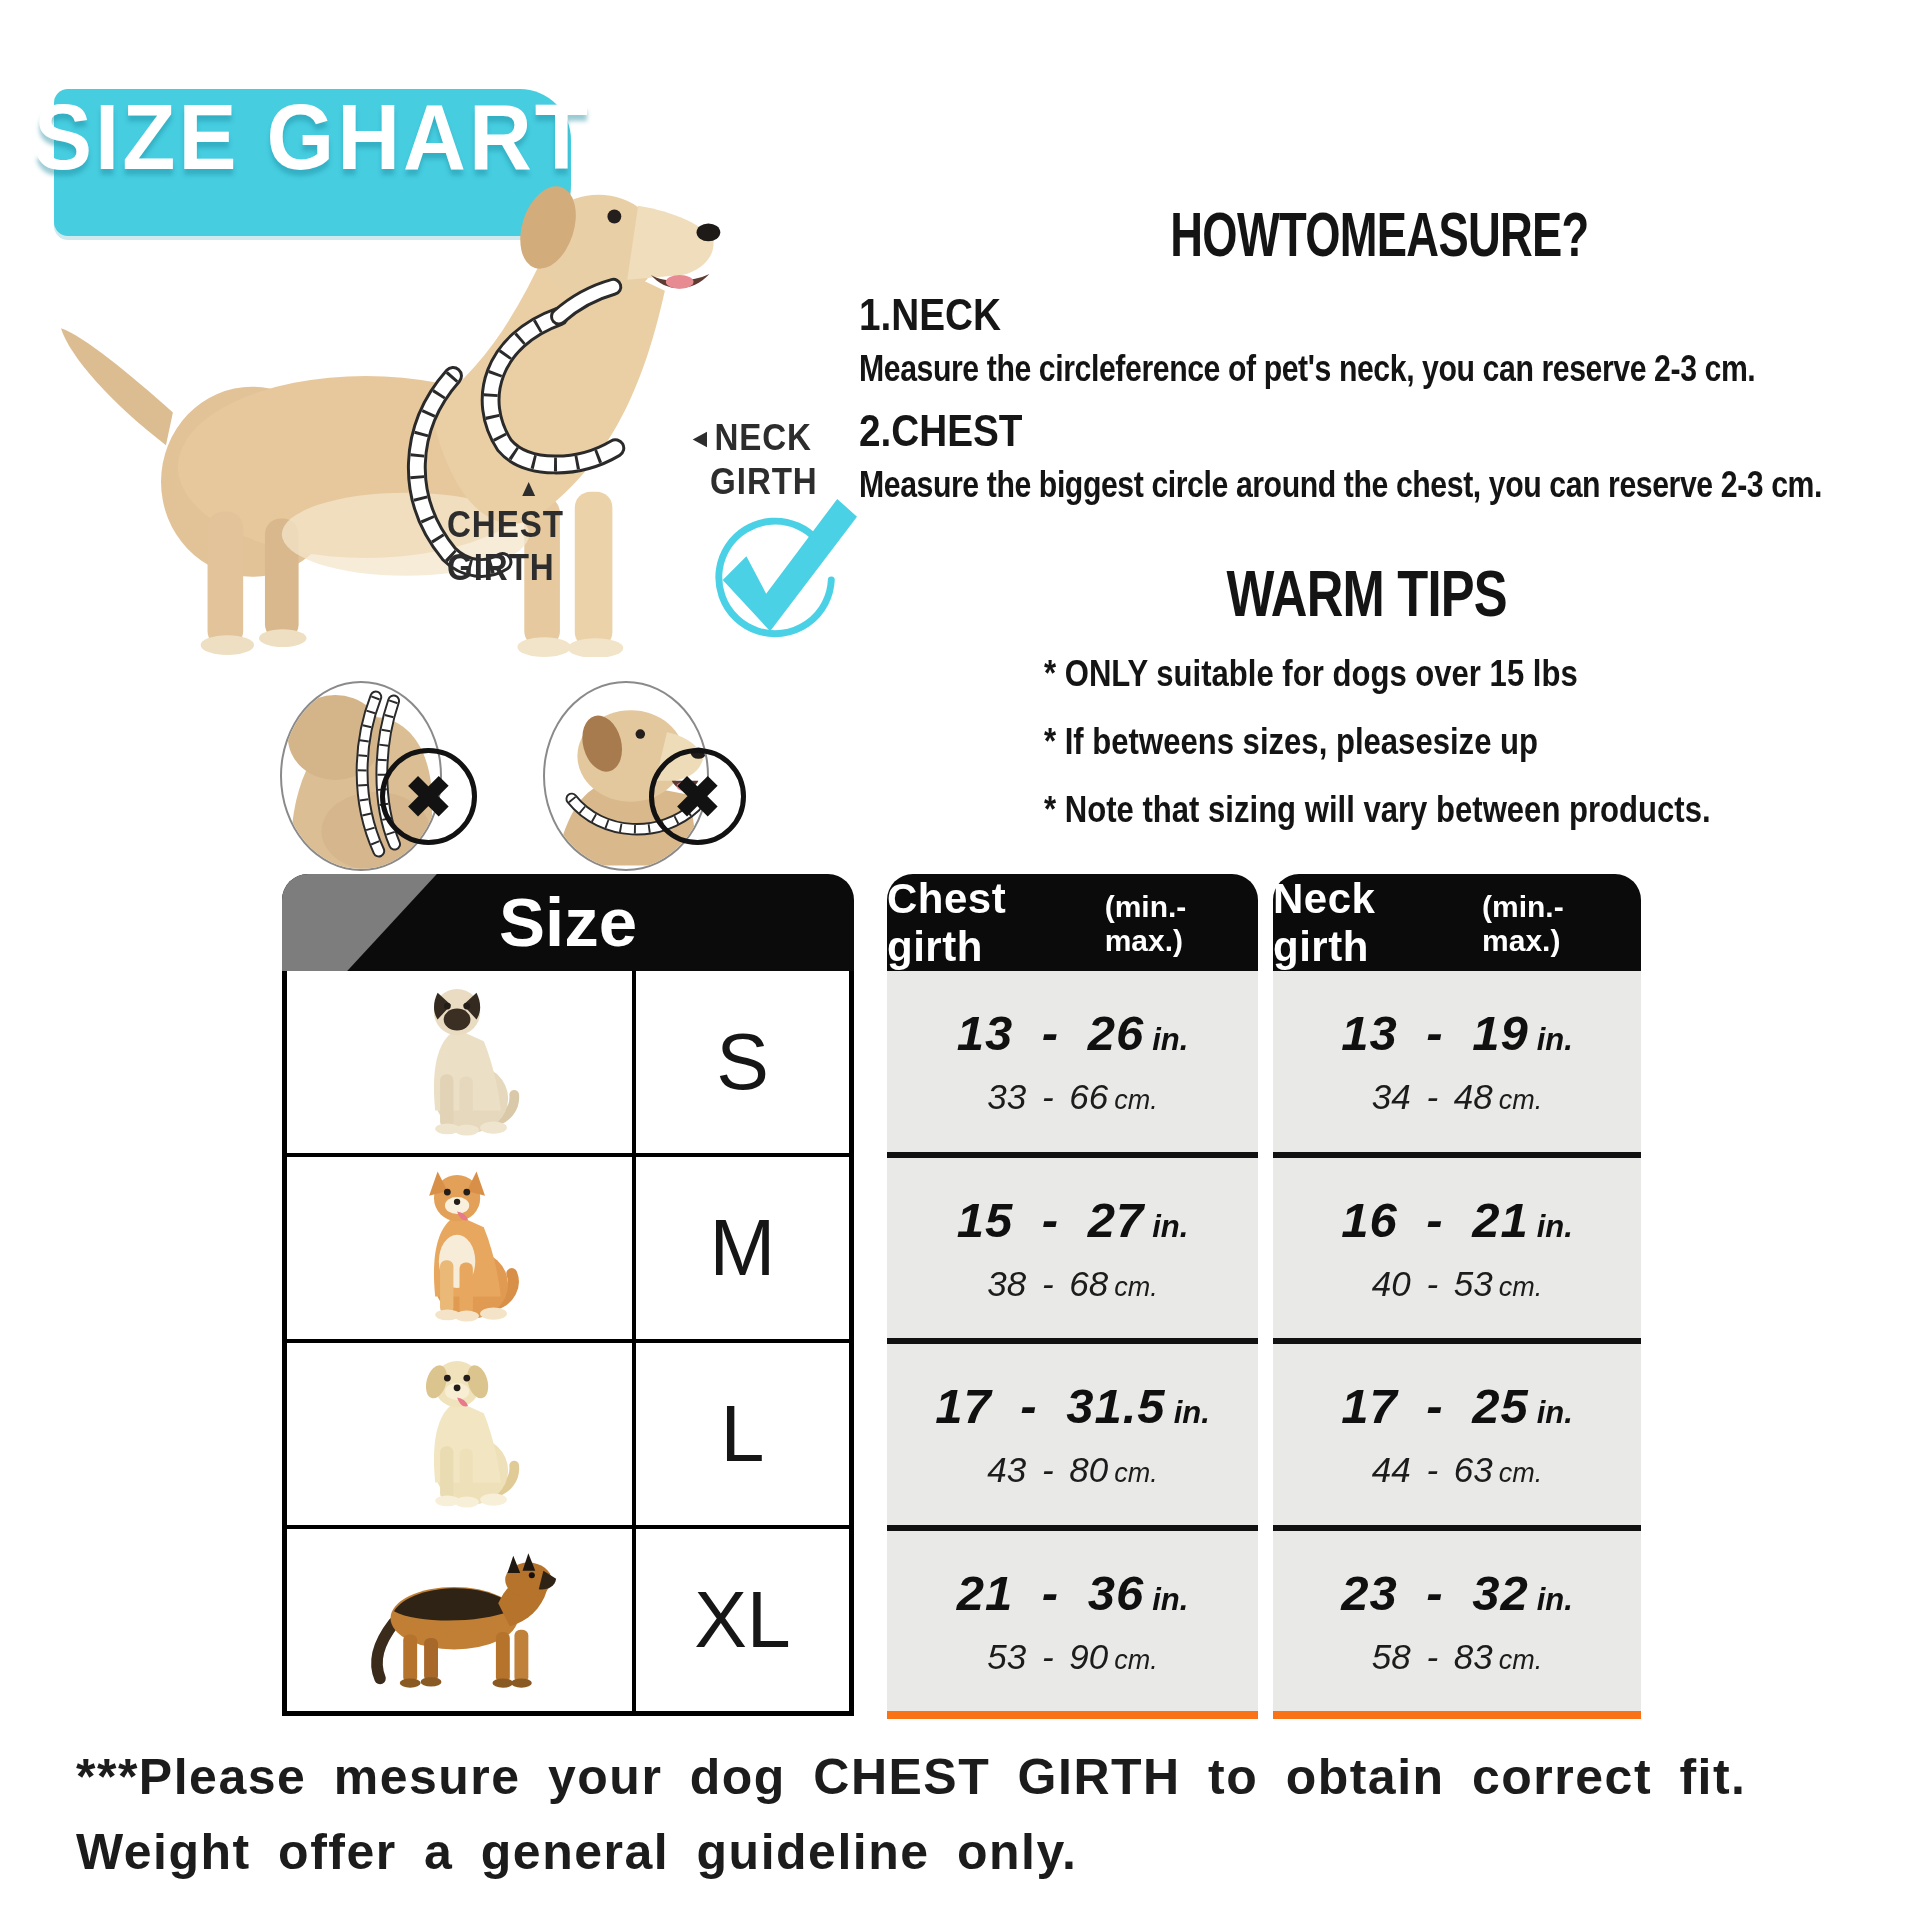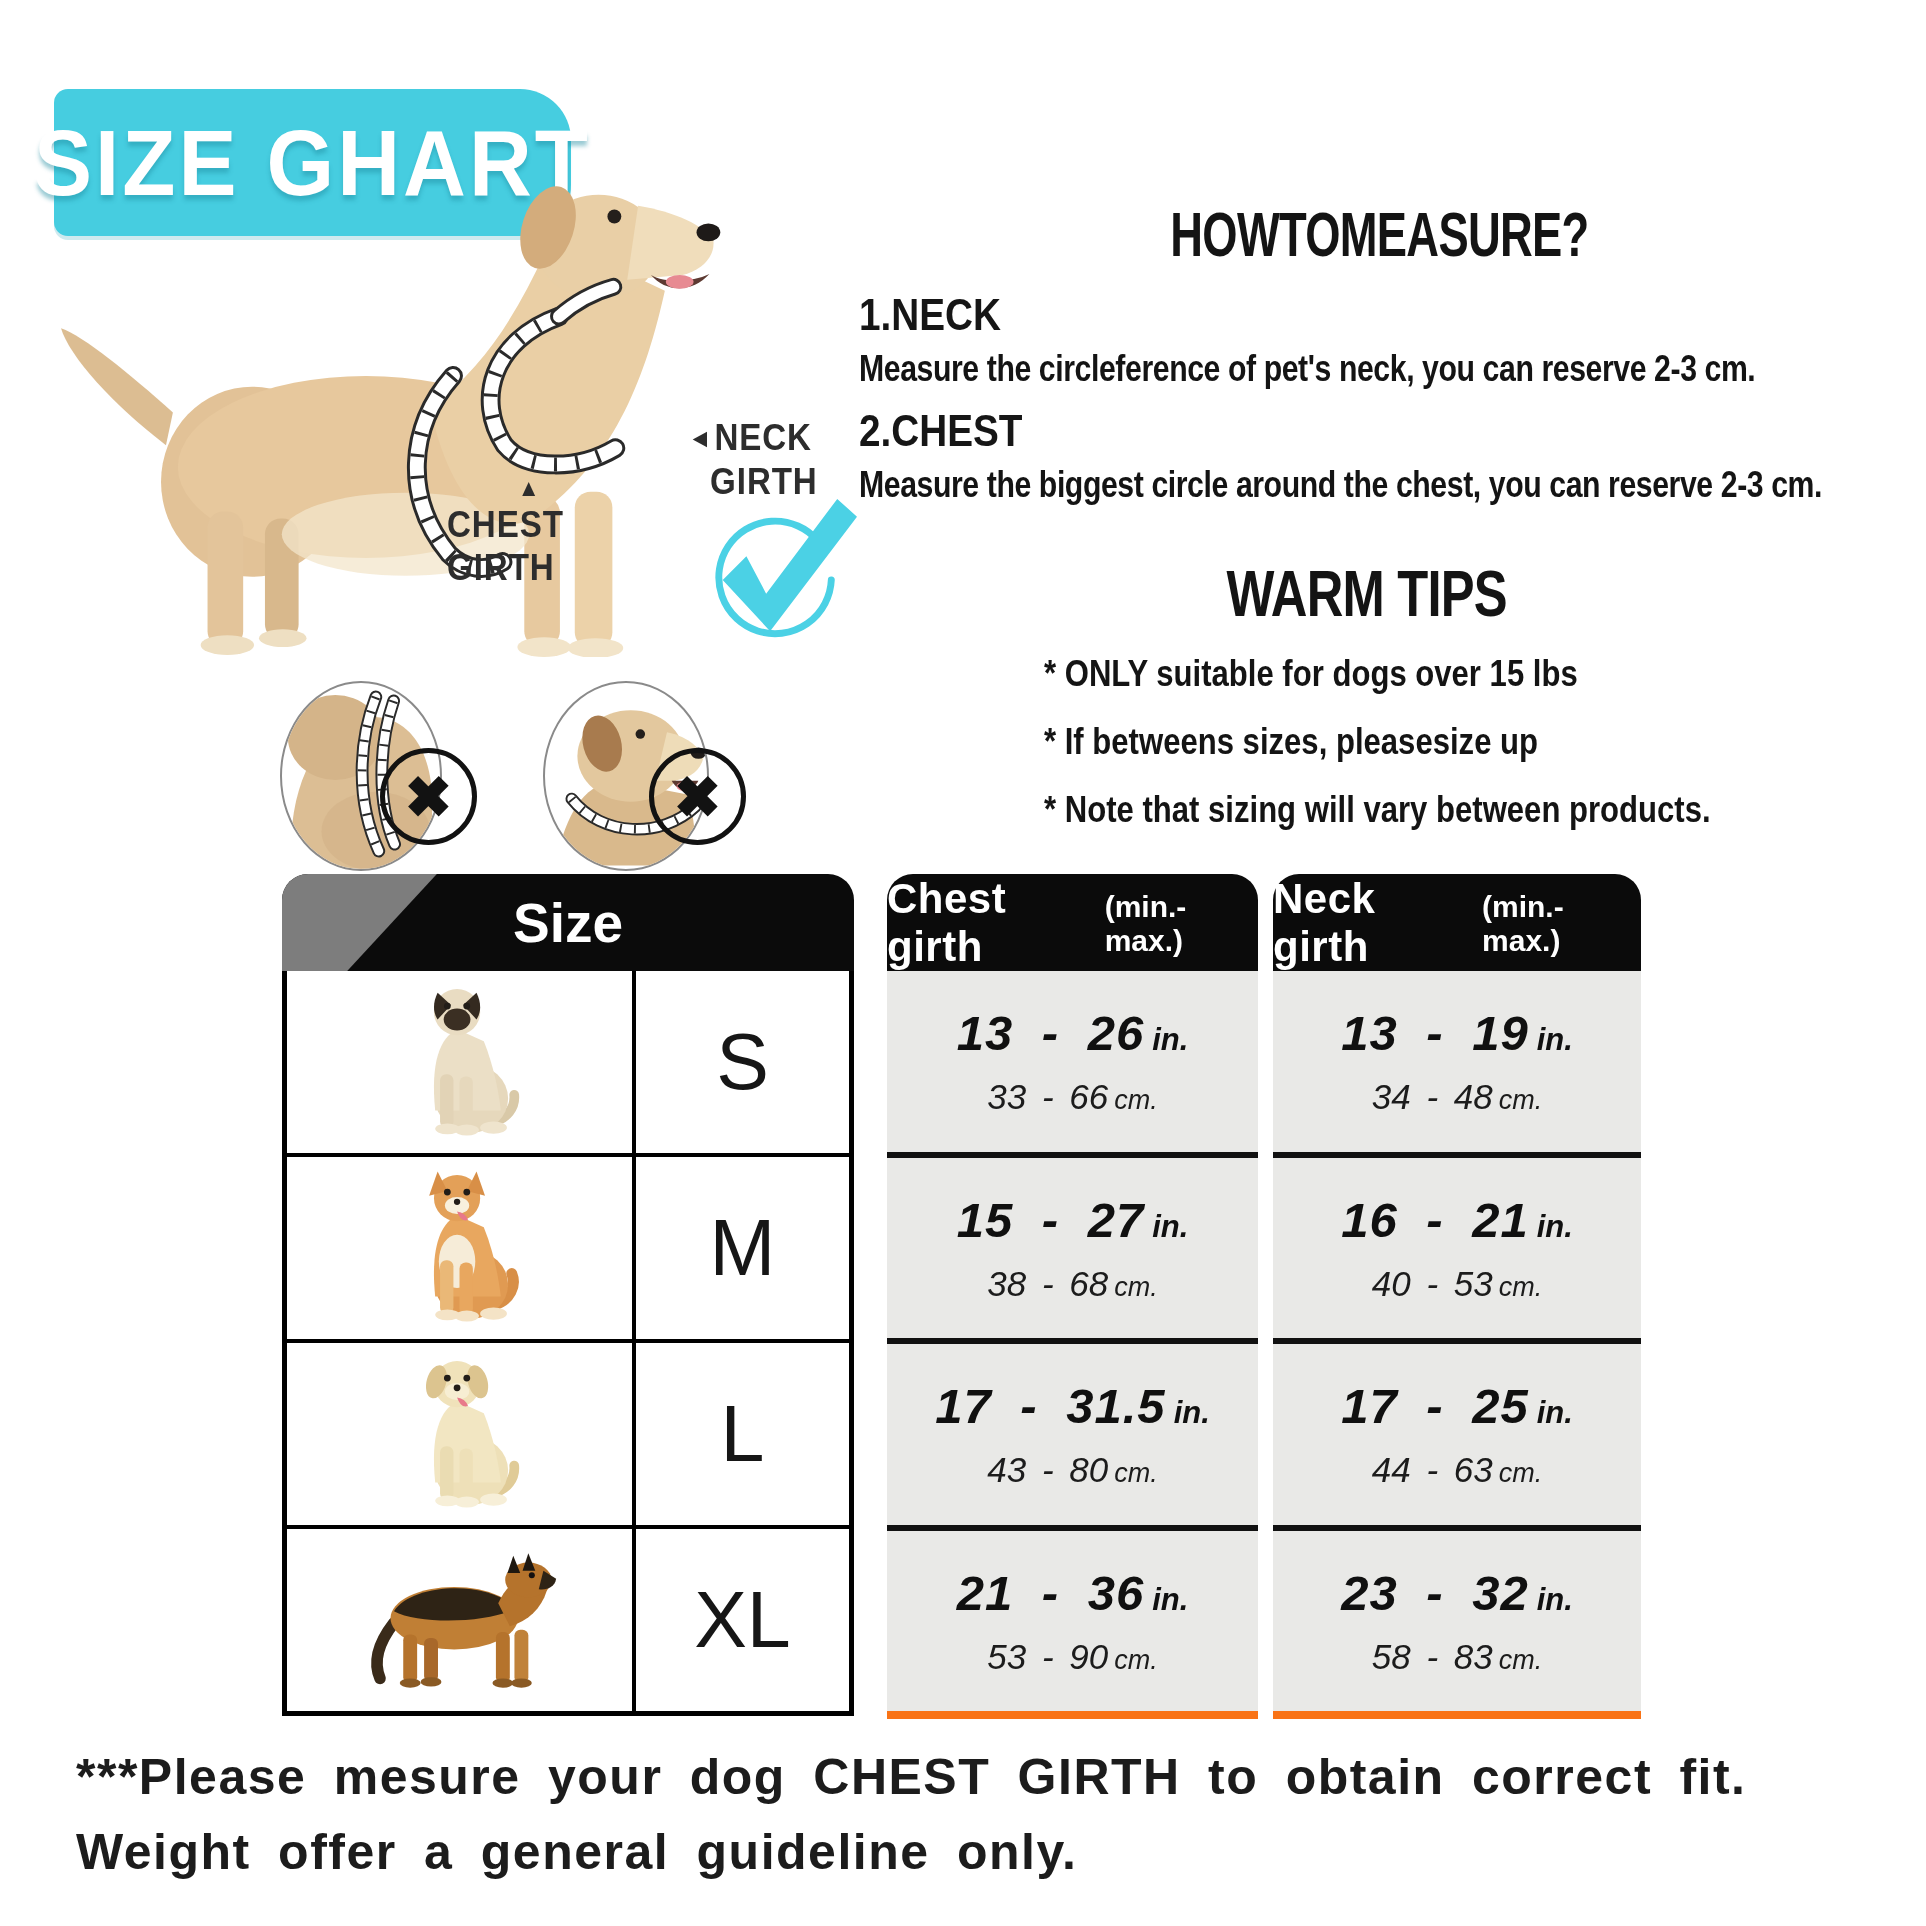--- a/index.html
+++ b/index.html
@@ -4,21 +4,21 @@
 <style>
   html,body { margin:0; padding:0; background:#ffffff; }
   .canvas {
     position:relative; width:1927px; height:1927px; background:#ffffff;
     font-family:"Liberation Sans", sans-serif; overflow:hidden; color:#111;
   }
   
   .title-box {
     position:absolute; left:54px; top:89px; width:517px; height:147px;
     background:#46cde0; border-radius:14px 51px 51px 14px;
-    display:flex; align-items:center; justify-content:center;
+    display:flex; justify-content:center;
     box-shadow:0 4px 0 rgba(60,170,190,.25);
   }
   .title-text {
     color:#ffffff; font-weight:bold; font-size:87px; letter-spacing:3px;
     text-shadow:0 5px 4px rgba(32,140,160,.45);
     transform:scaleY(1.06);
     white-space:nowrap;
   }
   
   .diagram-label {
@@ -77,21 +77,21 @@
   
   .size-table { position:absolute; left:282px; top:874px; width:572px; }
   .st-header {
     position:relative; height:97px; background:#0b0b0b; border-radius:26px 26px 0 0;
     display:flex; align-items:center; justify-content:center; overflow:hidden;
   }
   .st-header .wedge {
     position:absolute; left:0; top:0; width:163px; height:97px; background:#7d7d7d;
     clip-path:polygon(0 0, 95% 0, 40% 100%, 0 100%);
   }
-  .st-header .st-title { position:relative; color:#fff; font-size:55px; font-weight:bold; }
+  .st-header .st-title { position:relative; color:#fff; font-size:69px; font-weight:bold; }
   .st-body { border:5px solid #000; border-top:none; height:740px; display:flex; flex-direction:column; background:#fff; }
   .srow { flex:1; display:flex; border-top:4px solid #000; }
   .srow:first-child { border-top:none; }
   .dog-cell { width:345px; display:flex; align-items:center; justify-content:center; }
   .letter-cell {
     flex:1; border-left:4px solid #000; display:flex; align-items:center; justify-content:center;
     font-size:79px; font-weight:400; color:#161616;
   }
   
   .girth-col { position:absolute; top:874px; }

